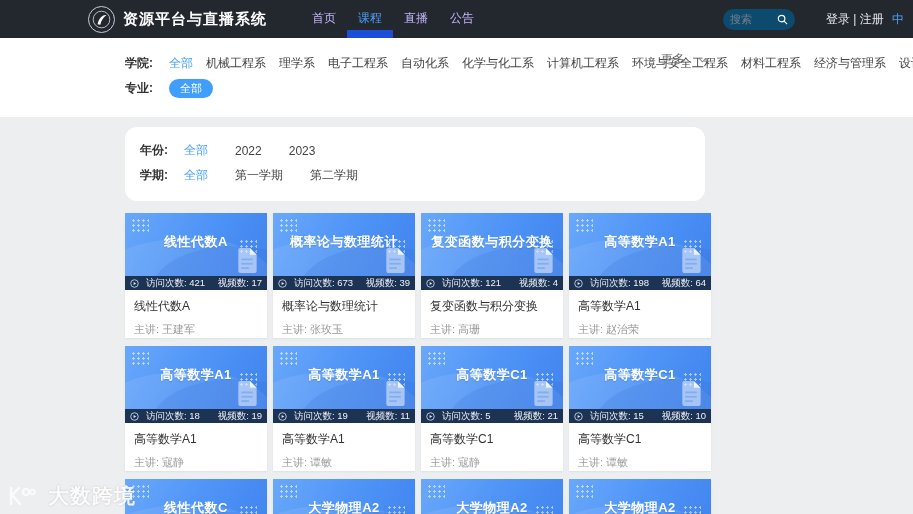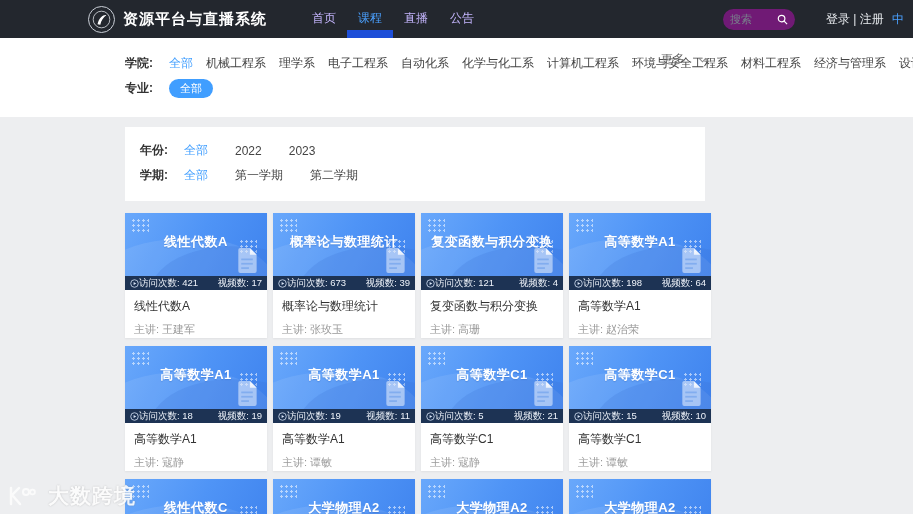--- a/index.html
+++ b/index.html
@@ -7,41 +7,41 @@
   body { background:#edeef0; font-family:"Liberation Sans","DejaVu Sans",sans-serif; position:relative; }
 
   
   .topbar { height:38px; background:#23272e; display:flex; align-items:center; }
   .logo { width:27px; height:27px; border-radius:50%; border:1px solid #c9ced6; margin-left:88px;
           display:flex; align-items:center; justify-content:center; flex:0 0 auto; }
   .brand { color:#fff; font-size:15px; font-weight:bold; margin-left:8px; letter-spacing:1px; white-space:nowrap; }
   .nav { display:flex; margin-left:34px; height:38px; }
   .nav-item { font-size:12px; color:#c4b5fd; line-height:36px; padding:0 11px; height:38px; cursor:pointer; white-space:nowrap; }
   .nav-item.active { color:#4aa0ff; border-bottom:8px solid #1d4ed8; }
-  .search { margin-left:238px; width:72px; height:21px; background:#701a75; border-radius:11px;
+  .search { margin-left:238px; width:72px; height:21px; background:#0c4a6e; border-radius:11px;
             display:flex; align-items:center; padding:0 7px; }
   .search input { flex:1; min-width:0; background:transparent; border:none; outline:none; color:#cfd4da; font-size:11px;
                   font-family:inherit; }
   .search input::placeholder { color:#79818c; }
   .login { color:#e4e7eb; font-size:12px; margin-left:31px; white-space:nowrap; cursor:pointer; }
   .lang { color:#4aa0ff; font-size:12px; margin-left:auto; margin-right:9px; cursor:pointer; }
 
   
   .filter-card { background:#fff; padding:10px 0 12px 125px; position:relative; }
   .filter-row { display:flex; align-items:center; font-size:12px; margin:7px 0; }
   .filter-label { font-weight:bold; color:#333; margin-right:16px; white-space:nowrap; }
   .opt-list { display:flex; align-items:center; gap:13px; flex-wrap:nowrap; }
   .opt { color:#444; cursor:pointer; white-space:nowrap; }
   .opt.sel { color:#409eff; }
   .pill { background:#409eff; color:#fff !important; border-radius:10px; padding:2px 11px; font-size:11px; }
   .more { position:absolute; right:206px; top:13px; color:#666; font-size:12px; cursor:pointer; display:flex; align-items:center; gap:13px; }
   .more svg { margin-top:1px; }
 
   
-  .sub-filter { margin:10px 0 0 125px; width:580px; background:#fff; padding:7px 0 9px 15px; }
+  .sub-filter { margin:10px 0 0 125px; width:580px; background:#fff; padding:7px 0 9px 15px;border-radius:12px; }
   .sub-filter .filter-row { margin:8px 0; }
   .sub-filter .opt-list { gap:27px; }
 
   
   .grid { margin:12px 0 0 125px; width:586px; display:grid; grid-template-columns:repeat(4,142px); gap:8px 6px; }
   .card { width:142px; height:125px; background:#fff; box-shadow:0 1px 2px rgba(0,0,0,0.06); cursor:pointer; }
   .banner { height:63px; position:relative; overflow:hidden;
             background:linear-gradient(118deg,#69a8fb 0%,#4f94f6 50%,#3f83ee 100%); }
   .banner::before { content:''; position:absolute; width:210px; height:130px; border-radius:48%;
                     background:rgba(255,255,255,0.09); left:-55px; top:26px; transform:rotate(-7deg); }
@@ -51,21 +51,21 @@
           background-image:radial-gradient(rgba(255,255,255,0.55) 1px, transparent 1.2px);
           background-size:5px 5px; }
   .dots.tl { top:5px; left:6px; }
   .dots.mr { top:26px; right:10px; }
   .banner-title { position:absolute; top:20px; left:0; width:100%; text-align:center; color:#fff;
                   font-size:13px; font-weight:bold; letter-spacing:0.5px; z-index:2;
                   text-shadow:0 1px 1px rgba(30,80,160,0.25); white-space:nowrap; }
   .doc-icon { position:absolute; right:8px; bottom:-1px; z-index:1; }
   .statbar { height:14px; background:#1d3354; color:#eef3fa; font-size:9.5px;
              display:flex; align-items:center; justify-content:space-between; padding:0 5px; }
-  .stat-left { display:flex; align-items:center; gap:0; white-space:nowrap; }
+  .stat-left { display:flex; align-items:center; gap:7px; white-space:nowrap; }
   .stat-right { white-space:nowrap; }
   .info { padding:8px 9px 0; }
   .course-name { font-size:12px; color:#333; white-space:nowrap; overflow:hidden; }
   .course-teacher { font-size:11px; color:#999; margin-top:7px; white-space:nowrap; }
 
   
   .watermark { position:absolute; left:6px; bottom:4px; display:flex; align-items:center; gap:12px;
                opacity:0.9; pointer-events:none; z-index:10; }
   .wm-text { font-size:21px; font-weight:bold; color:#fdfdfd;
              text-shadow:0 0 2px rgba(120,120,120,0.45); letter-spacing:1px; }

